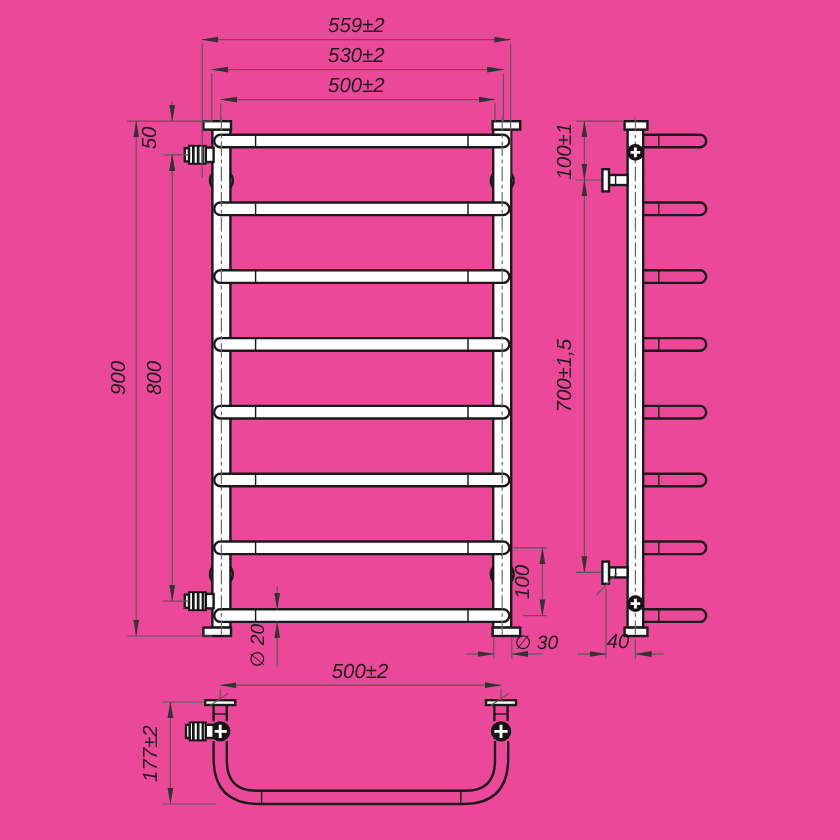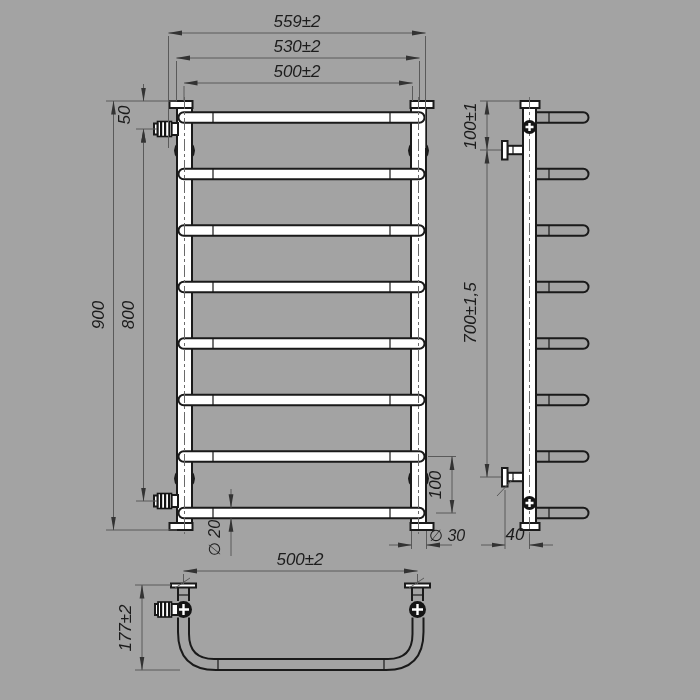--- a/index.html
+++ b/index.html
@@ -1,16 +1,16 @@
 <!DOCTYPE html>
 <html><head>
 <meta charset="utf-8">
 <style>
   html,body{margin:0;padding:0;background:#fff;}
-  .stage{width:700px;height:700px;position:relative;background:#a3a3a3;overflow:hidden;}
+  .stage{width:700px;height:700px;position:relative;background:#ec4899;overflow:hidden;}
   svg{display:block;}
   .thick{stroke:#1a1a1a;stroke-width:2;fill:#fff;}
   .thickline{stroke:#1a1a1a;stroke-width:2;fill:none;}
   .thin{stroke:#5a5a5a;stroke-width:1;fill:none;}
   .tick{stroke:#1a1a1a;stroke-width:1.2;fill:none;}
   .cl{stroke:#6a6a6a;stroke-width:1;fill:none;stroke-dasharray:12 3 3 3;}
   .dimtxt{font:italic 17px "Liberation Sans","DejaVu Sans",sans-serif;fill:#1c1c1c;}
   .dimtxt2{font:italic 16px "Liberation Sans","DejaVu Sans",sans-serif;fill:#1c1c1c;}
   .blackfill{fill:#141414;stroke:none;}
   .whitecross{stroke:#fff;stroke-width:2.4;fill:none;}

